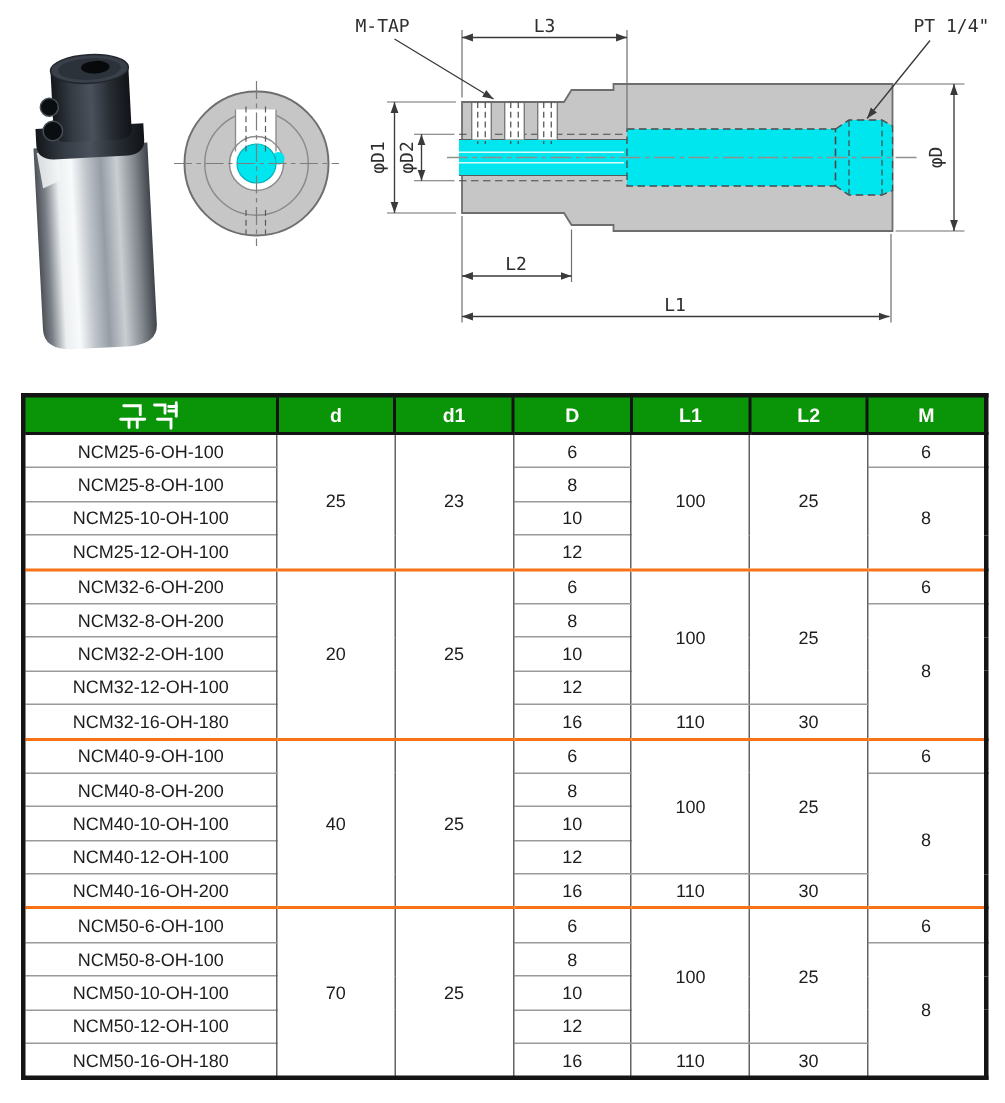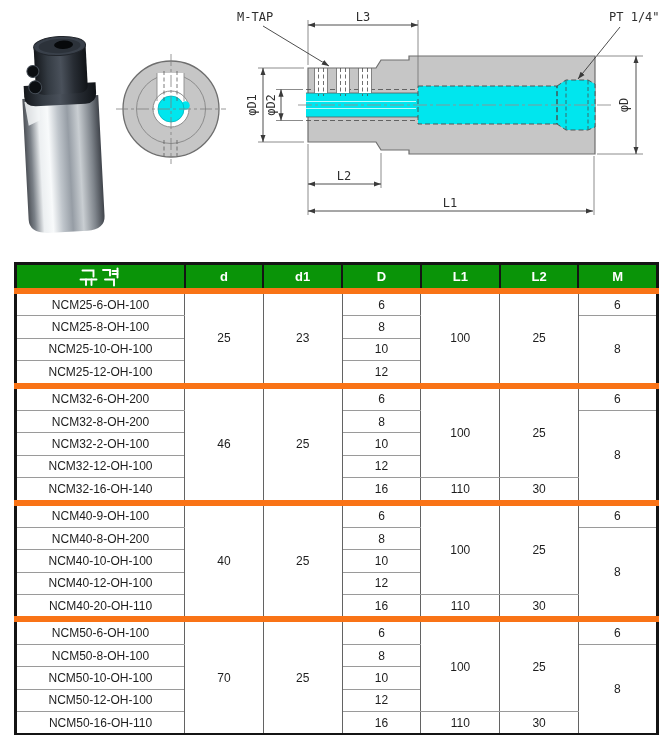--- a/index.html
+++ b/index.html
@@ -9,21 +9,21 @@
   .dim-text { font-family:"DejaVu Sans Mono", monospace; font-size:12px; fill:#2e2e2e; }
   .spec-table { position:absolute; left:14px; top:262px; width:642px;
                 border-collapse:collapse; table-layout:fixed;
                 border:3px solid #141414; }
   .spec-table th { background:#0a9408; color:#ffffff; font-size:13px; font-weight:bold;
                    border:2px solid #141414; height:23px; padding:0; text-align:center; vertical-align:middle; }
   .spec-table td { border-top:1px solid #9a9a9a; border-bottom:1px solid #9a9a9a;
                    border-left:1px solid #636363; border-right:1px solid #636363;
                    text-align:center; vertical-align:middle; font-size:12px; color:#1d1d1d;
                    height:21.4px; padding:0; }
-  .spec-table tr.group-start td { border-top:6px solid #f97316; }
+  .spec-table tr.group-start td { border-top:2px solid #f97316; }
   .spec-table thead th:first-child svg { vertical-align:middle; }
 </style>
 </head>
 <body>
 
 <div class="page">
 
   <svg class="figure-svg" width="670" height="258" viewBox="0 0 670 258">
     <defs>
       <marker id="dimArrow" viewBox="0 0 10 10" refX="9" refY="5" markerWidth="9" markerHeight="9" orient="auto-start-reverse">
@@ -210,42 +210,42 @@
         <tr>
           <td>NCM25-10-OH-100</td>
           <td>10</td>
         </tr>
         <tr>
           <td>NCM25-12-OH-100</td>
           <td>12</td>
         </tr>
         <tr class="group-start">
           <td>NCM32-6-OH-200</td>
-          <td rowspan="5">46</td>
+          <td rowspan="5">20</td>
           <td rowspan="5">25</td>
           <td>6</td>
           <td rowspan="4">100</td>
           <td rowspan="4">25</td>
           <td>6</td>
         </tr>
         <tr>
           <td>NCM32-8-OH-200</td>
           <td>8</td>
           <td rowspan="4">8</td>
         </tr>
         <tr>
           <td>NCM32-2-OH-100</td>
           <td>10</td>
         </tr>
         <tr>
           <td>NCM32-12-OH-100</td>
           <td>12</td>
         </tr>
         <tr>
-          <td>NCM32-16-OH-140</td>
+          <td>NCM32-16-OH-180</td>
           <td>16</td>
           <td>110</td>
           <td>30</td>
         </tr>
         <tr class="group-start">
           <td>NCM40-9-OH-100</td>
           <td rowspan="5">40</td>
           <td rowspan="5">25</td>
           <td>6</td>
           <td rowspan="4">100</td>
@@ -259,21 +259,21 @@
         </tr>
         <tr>
           <td>NCM40-10-OH-100</td>
           <td>10</td>
         </tr>
         <tr>
           <td>NCM40-12-OH-100</td>
           <td>12</td>
         </tr>
         <tr>
-          <td>NCM40-20-OH-110</td>
+          <td>NCM40-16-OH-200</td>
           <td>16</td>
           <td>110</td>
           <td>30</td>
         </tr>
         <tr class="group-start">
           <td>NCM50-6-OH-100</td>
           <td rowspan="5">70</td>
           <td rowspan="5">25</td>
           <td>6</td>
           <td rowspan="4">100</td>
@@ -287,21 +287,21 @@
         </tr>
         <tr>
           <td>NCM50-10-OH-100</td>
           <td>10</td>
         </tr>
         <tr>
           <td>NCM50-12-OH-100</td>
           <td>12</td>
         </tr>
         <tr>
-          <td>NCM50-16-OH-110</td>
+          <td>NCM50-16-OH-180</td>
           <td>16</td>
           <td>110</td>
           <td>30</td>
         </tr>
       </tbody>
   </table>
 
 </div>
 
 </body></html>

